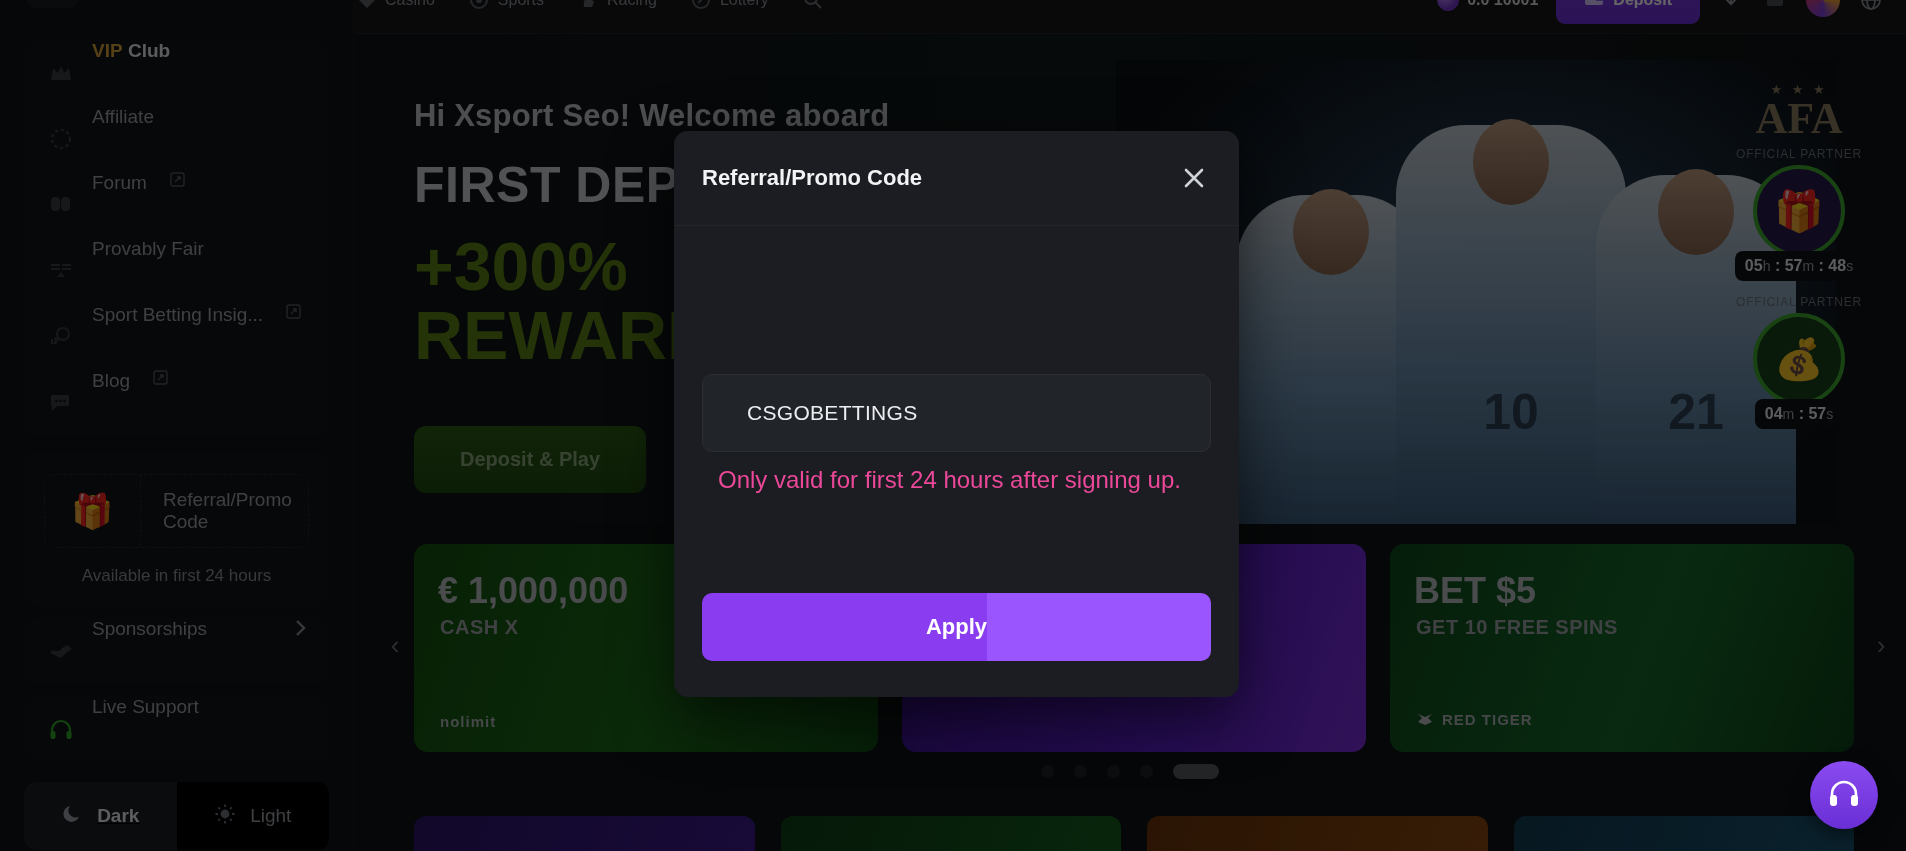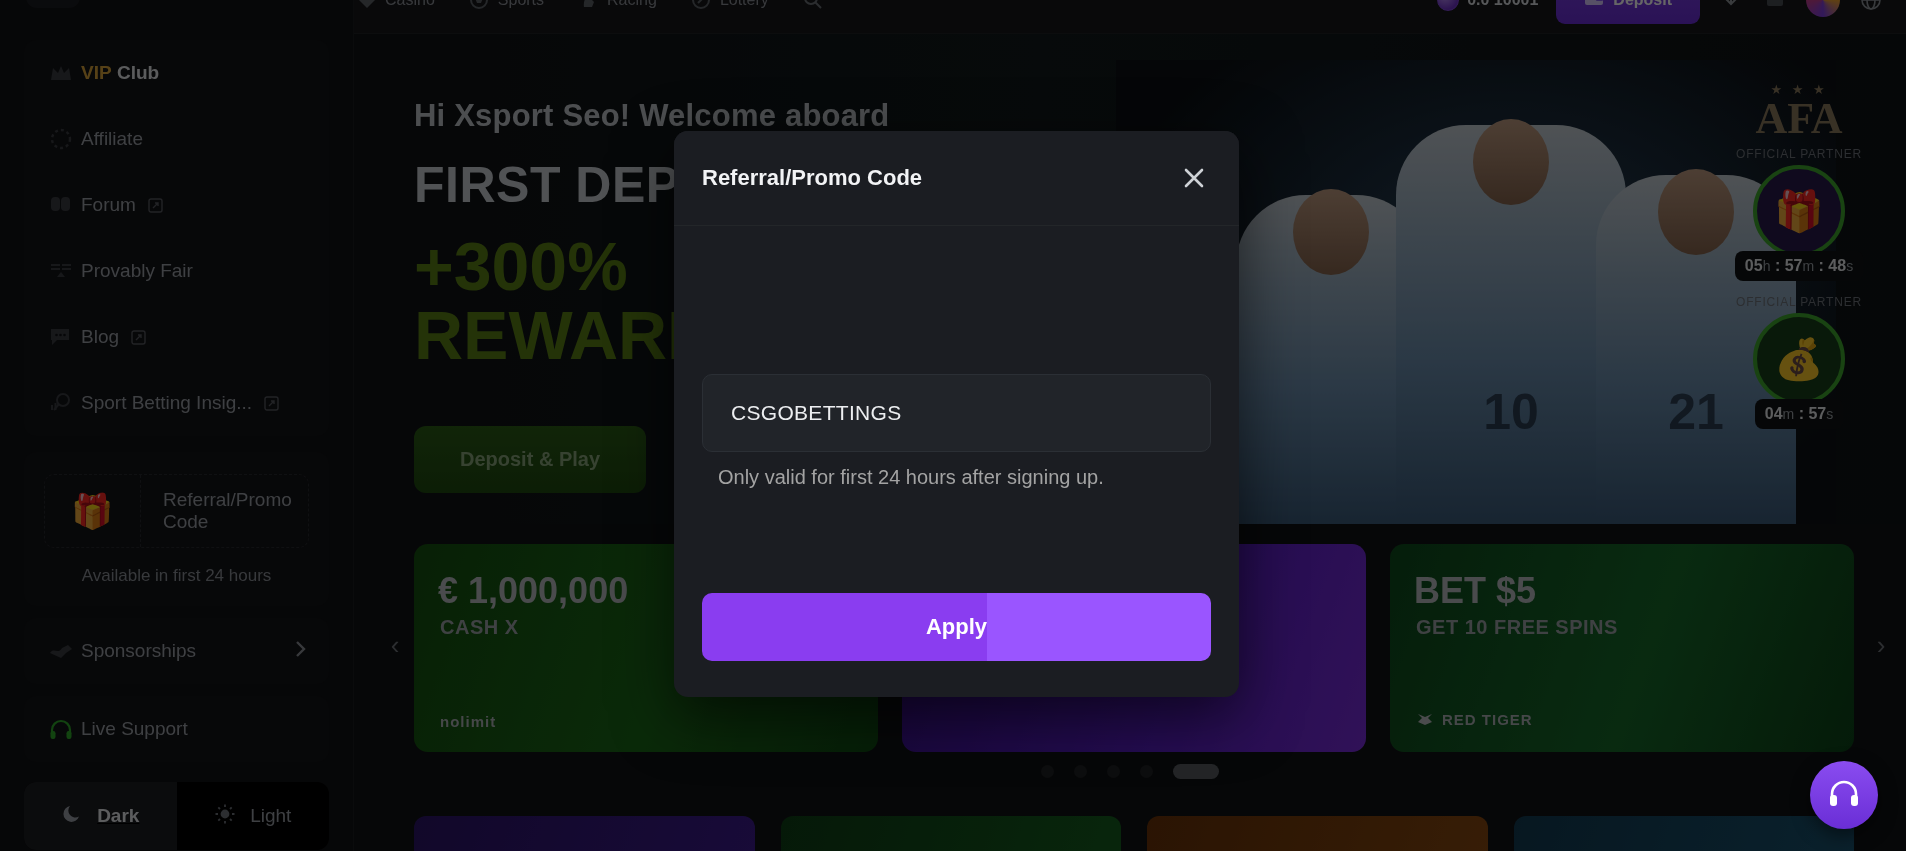--- a/index.html
+++ b/index.html
@@ -45,21 +45,21 @@
     background: #111214; border-right: 1px solid #1b1d20;
     padding-top: 0px;
   }
   .hamburger-box {
     position:absolute; left:26px; top:-46px; width:54px; height:54px; border-radius:11px;
     background:#1b1d21; display:flex; align-items:center; justify-content:center;
   }
 
   .side-group { background: #131417; border-radius: 12px; margin: 0 24px 12px 24px; overflow:hidden;}
   .side-item {
-    display: flex; align-items: center; gap: 5px;
+    display: flex; gap: 16px;
     height: 66px; padding: 0 22px; color: #9ca0a7; font-size: 19px;
   }
   .side-item .s-ic { width: 30px; display:flex; align-items:center; justify-content:center; color:#83878e;}
   .side-item .ext { margin-left: 7px; opacity:.75; display:inline-flex; }
   .side-item .chev { margin-left: auto; color:#8b8f96; }
   .side-label-vip b { color: #d8a23a; }
   .side-label-vip span { color: #e4e6e9; font-weight: bold; }
 
   .promo-card { background:#131417; border-radius:12px; margin: 16px 24px 12px 24px; padding: 22px 20px 20px 20px; }
   .promo-ticket {
@@ -149,24 +149,24 @@
   }
   .modal-head { height: 95px; flex:none; display:flex; align-items:center; padding: 0 28px;
                 border-bottom: 1px solid #232629; background:#1b1d22;}
   .modal-title { color:#f2f3f5; font-size: 22px; font-weight:bold; }
   .modal-close { margin-left:auto; color:#cfd2d6; font-size: 27px; line-height:1; width:34px; height:34px;
                  display:flex; align-items:center; justify-content:center;}
   .modal-body { flex:1; padding: 0 28px; position:relative; }
   .field {
     position:absolute; left: 28px; right: 28px; top: 148px; height: 78px;
     background: #212429; border: 1px solid #2b2f35; border-radius: 10px;
-    display:flex; align-items:center; padding: 0 28px;
+    display:flex; align-items:center; padding: 0 44px;
   }
   .field-val { color:#eceef0; font-size: 21px; letter-spacing:.3px; }
-  .field-help { position:absolute; left: 44px; right: 28px; top: 240px; color:#a3a3a3; font-size: 20px; }
+  .field-help { position:absolute; left: 44px; right: 28px; top: 240px; color:#ec4899; font-size: 24px; }
   .modal-foot { flex:none; padding: 0 28px 36px 28px; }
   .apply-btn {
     display:block; width: 100%; height: 68px; border:0; border-radius: 10px;
     background: linear-gradient(90deg,#8a3df0 0%, #8a3df0 56%, #9a55ff 56%, #9a55ff 100%);
     color:#fff; font-size: 22px; font-weight:bold; font-family:"Liberation Sans", sans-serif;margin-top:36px;
   }
 </style>
 </head>
 <body>
 
@@ -310,44 +310,44 @@
                 <rect x="13" y="3" width="9" height="2" fill="#3a3d42"></rect>
                 <rect x="13" y="7" width="9" height="2" fill="#3a3d42"></rect>
                 <path d="M8 16 L12 11 L16 16 Z" fill="#3a3d42"></path>
               </svg>
             </span>
           <span>Provably Fair</span>
         </div>
         <div class="side-item">
           <span class="s-ic">
             <svg width="24" height="22" viewBox="0 0 24 22">
+                <circle cx="14" cy="8" r="6" fill="none" stroke="#3a3d42" stroke-width="2"></circle>
+                <path d="M9.5 12.5 L5 18" stroke="#3a3d42" stroke-width="2"></path>
+                <rect x="2" y="13" width="2" height="5" fill="#3a3d42"></rect>
+                <rect x="5.5" y="11" width="2" height="7" fill="#3a3d42"></rect>
+              </svg>
+            </span>
+          <span>Sport Betting Insig...</span>
+          <span class="ext">
+            <svg width="15" height="15" viewBox="0 0 15 15">
+                <rect x="1" y="1" width="13" height="13" rx="2" fill="none" stroke="#6c7077" stroke-width="1.4"></rect>
+                <path d="M5 10 L10 5 M7 5 H10 V8" stroke="#6c7077" stroke-width="1.4" fill="none"></path>
+              </svg>
+            </span>
+        </div>
+        <div class="side-item">
+          <span class="s-ic">
+            <svg width="24" height="22" viewBox="0 0 24 22">
                 <path d="M2 3 H20 V14 H8 L3 19 V14 H2 Z" fill="#3a3d42"></path>
                 <circle cx="7.5" cy="9" r="1.3" fill="#101114"></circle>
                 <circle cx="11.5" cy="9" r="1.3" fill="#101114"></circle>
                 <circle cx="15.5" cy="9" r="1.3" fill="#101114"></circle>
               </svg>
             </span>
           <span>Blog</span>
-          <span class="ext">
-            <svg width="15" height="15" viewBox="0 0 15 15">
-                <rect x="1" y="1" width="13" height="13" rx="2" fill="none" stroke="#6c7077" stroke-width="1.4"></rect>
-                <path d="M5 10 L10 5 M7 5 H10 V8" stroke="#6c7077" stroke-width="1.4" fill="none"></path>
-              </svg>
-            </span>
-        </div>
-        <div class="side-item">
-          <span class="s-ic">
-            <svg width="24" height="22" viewBox="0 0 24 22">
-                <circle cx="14" cy="8" r="6" fill="none" stroke="#3a3d42" stroke-width="2"></circle>
-                <path d="M9.5 12.5 L5 18" stroke="#3a3d42" stroke-width="2"></path>
-                <rect x="2" y="13" width="2" height="5" fill="#3a3d42"></rect>
-                <rect x="5.5" y="11" width="2" height="7" fill="#3a3d42"></rect>
-              </svg>
-            </span>
-          <span>Sport Betting Insig...</span>
           <span class="ext">
             <svg width="15" height="15" viewBox="0 0 15 15">
                 <rect x="1" y="1" width="13" height="13" rx="2" fill="none" stroke="#6c7077" stroke-width="1.4"></rect>
                 <path d="M5 10 L10 5 M7 5 H10 V8" stroke="#6c7077" stroke-width="1.4" fill="none"></path>
               </svg>
             </span>
         </div>
       </div>
 
       <div class="promo-card">

